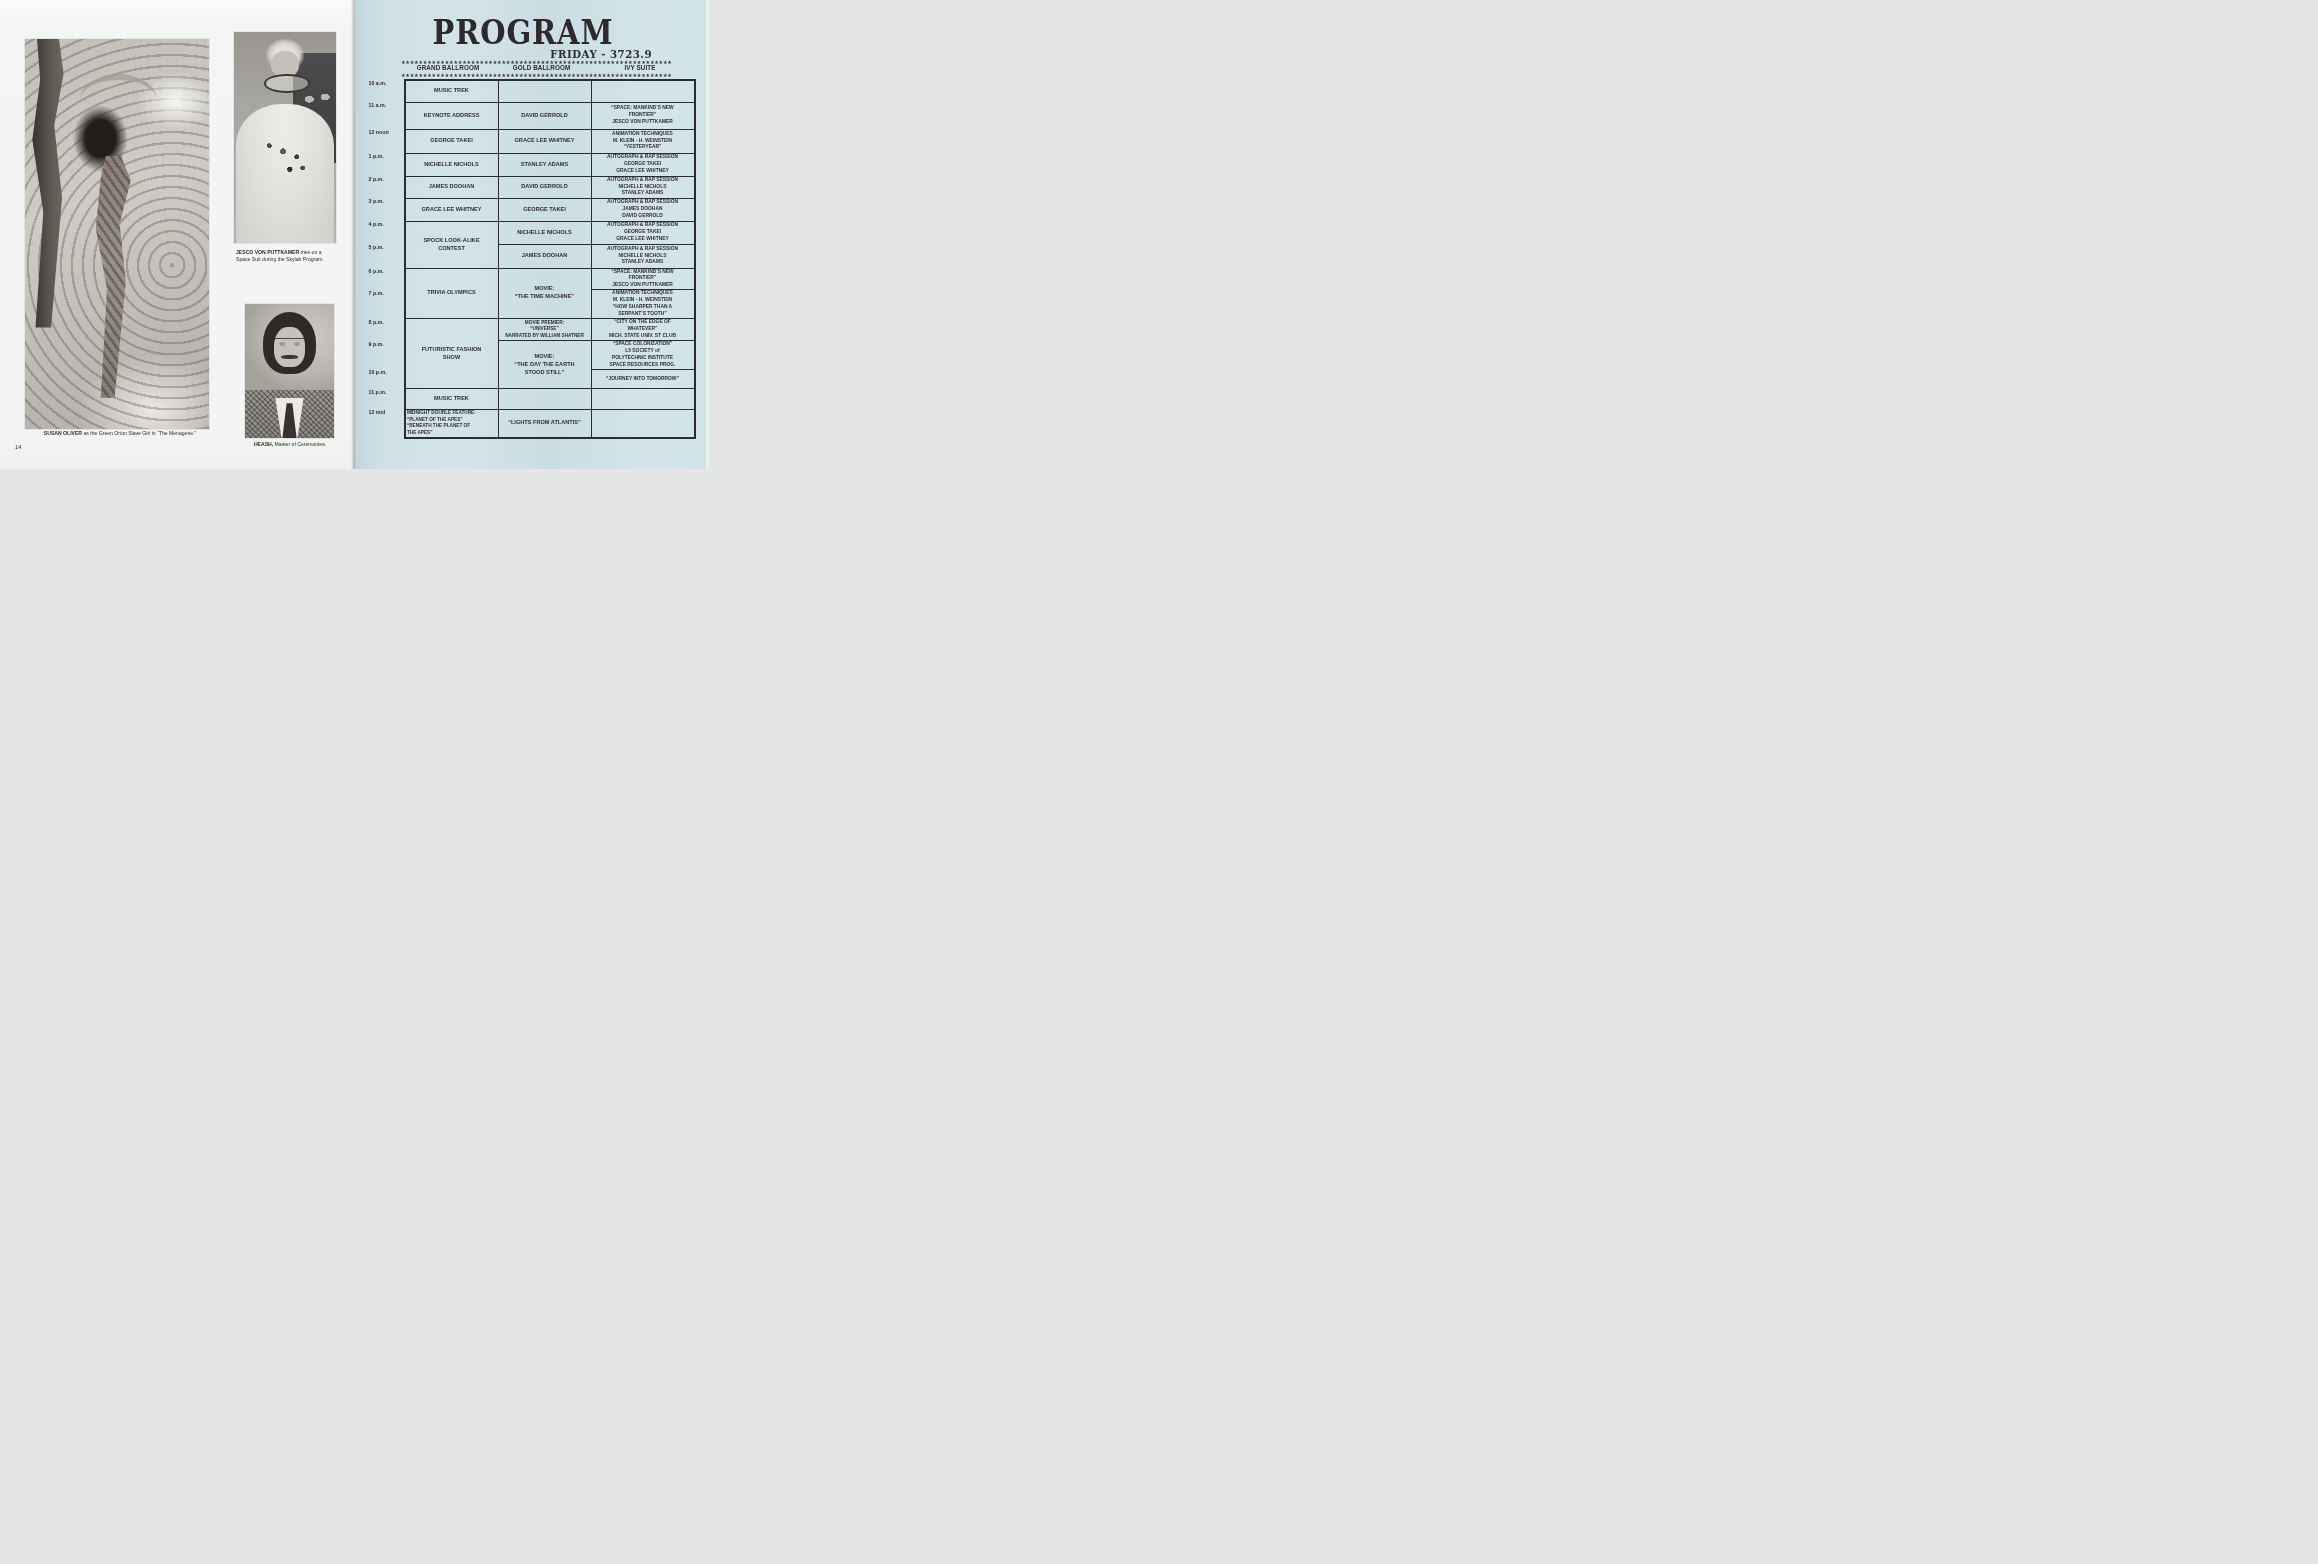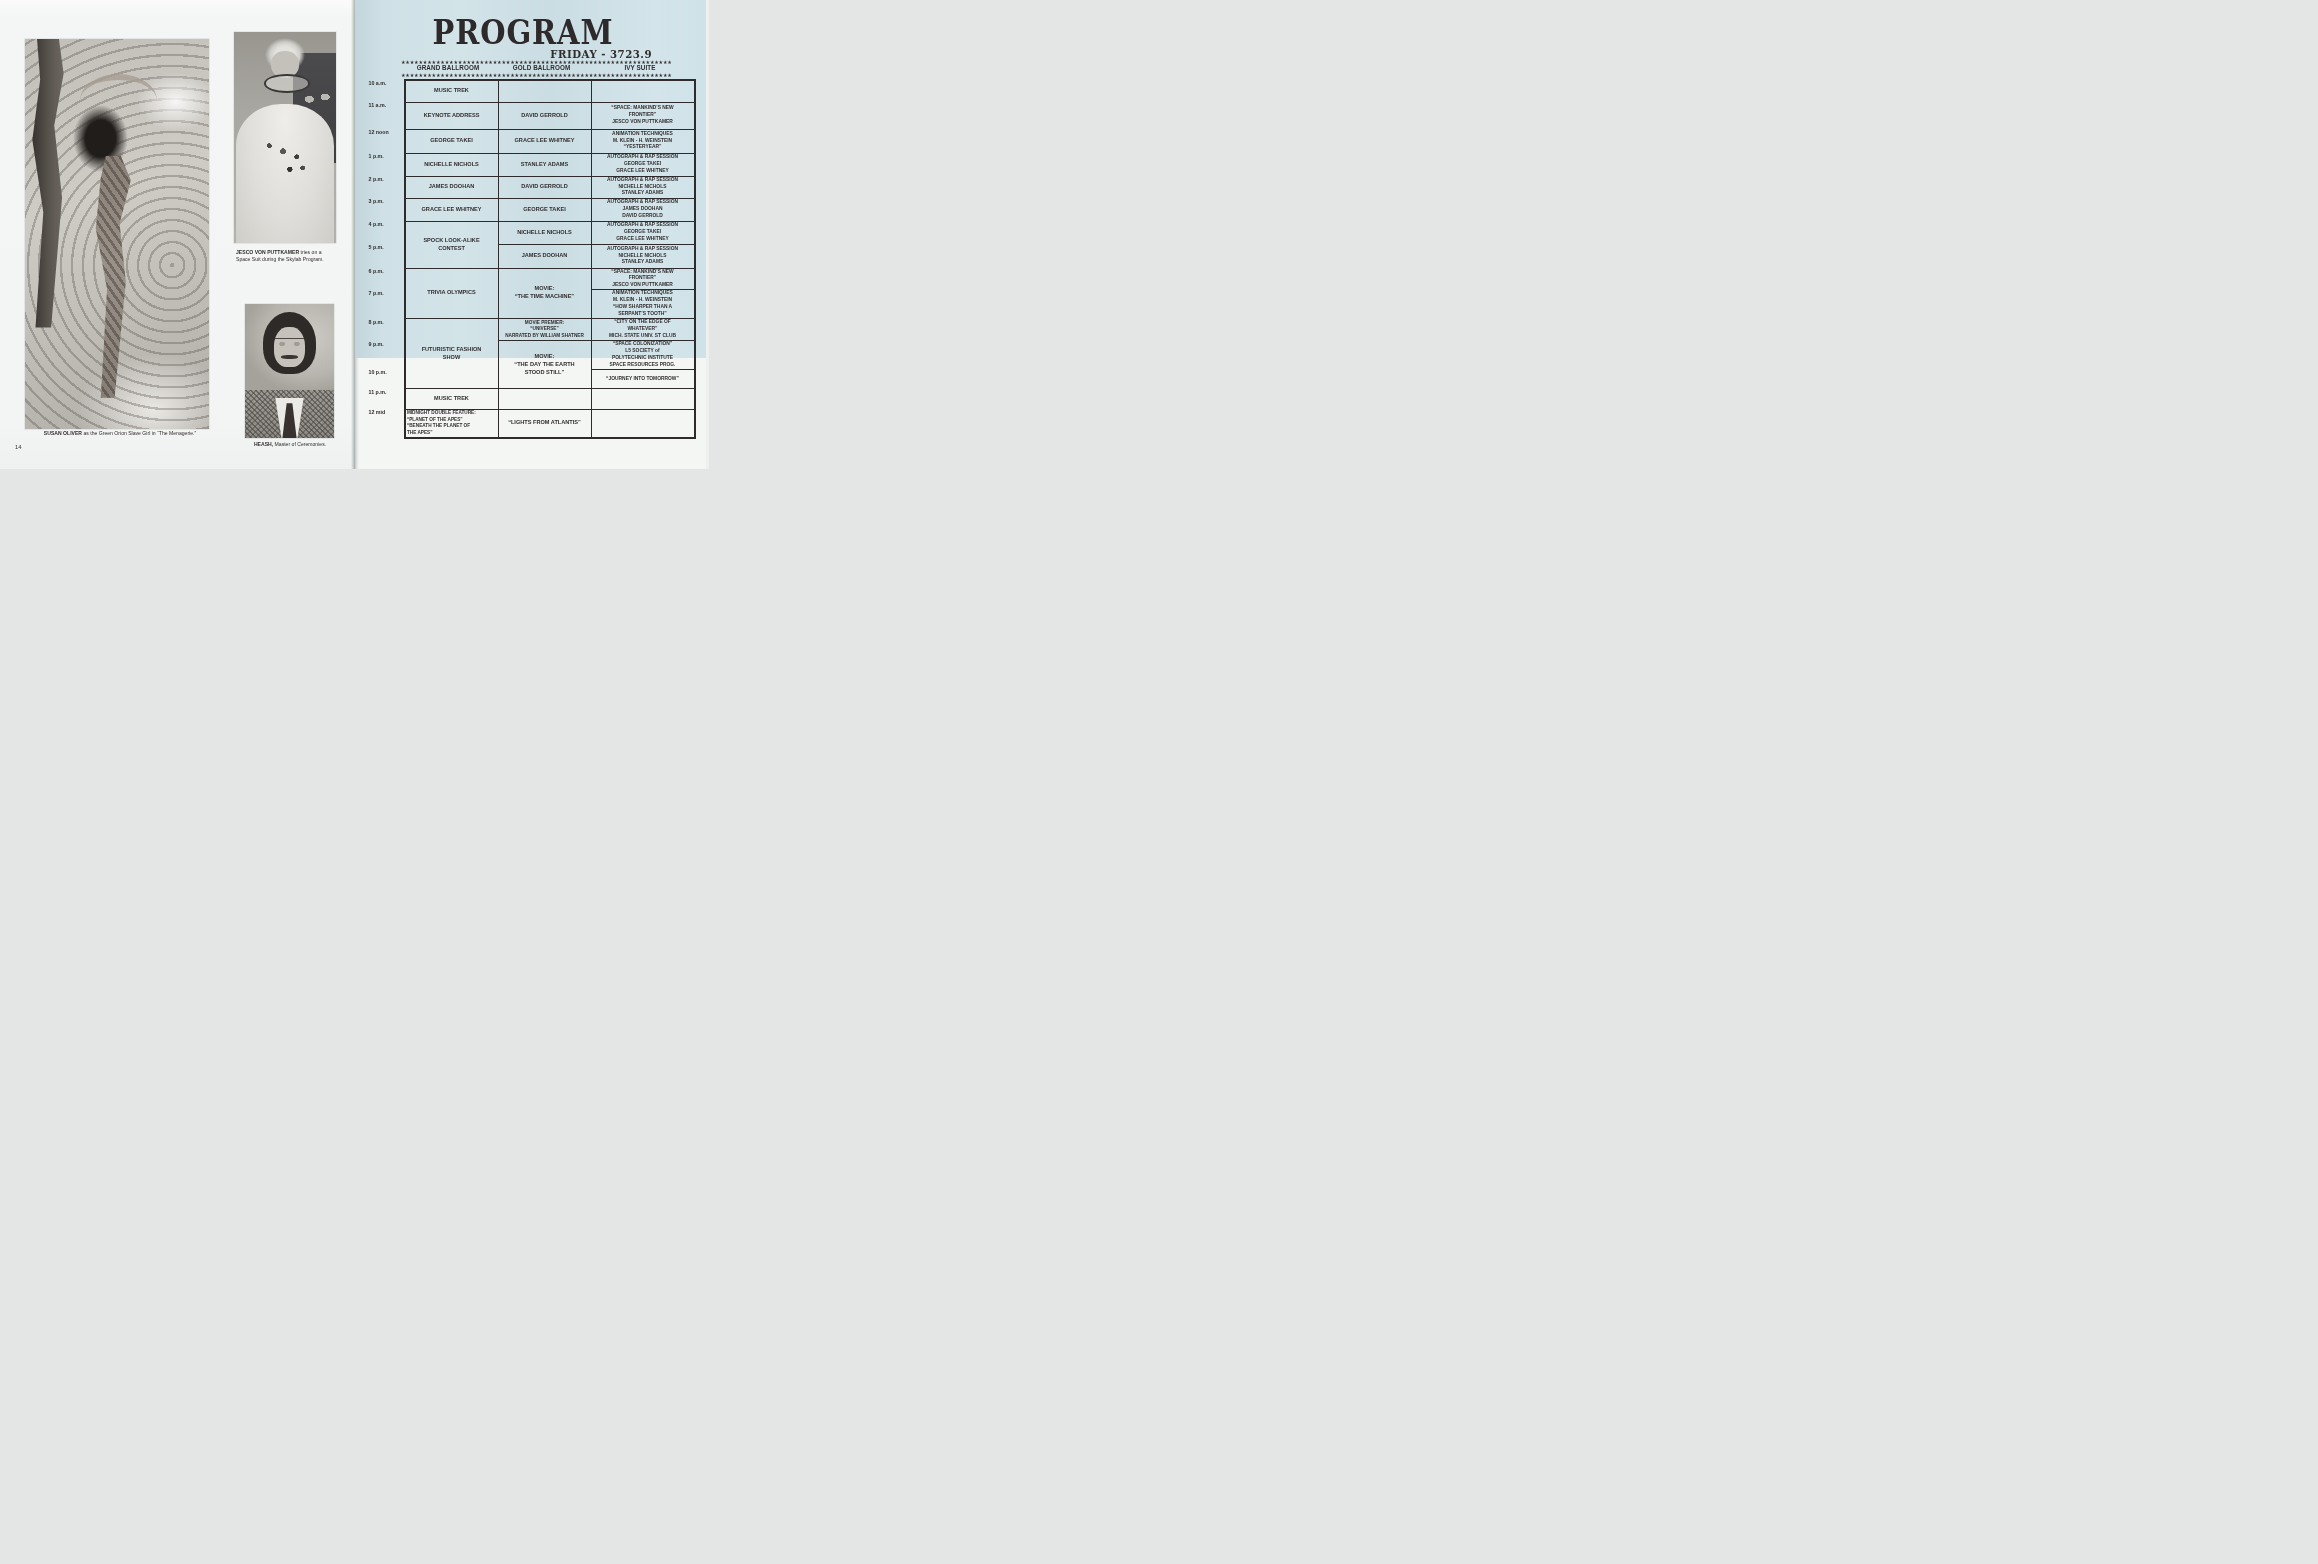--- a/index.html
+++ b/index.html
@@ -81,21 +81,21 @@
   #caption-1{left:28px;top:430px;width:184px;text-align:center;}
   #caption-2{left:236px;top:249px;width:96px;text-align:left;}
   #caption-3{left:232px;top:441px;width:116px;text-align:center;}
   #page-number{position:absolute;left:15px;top:444px;font-size:5.8px;color:#333;}
 
   
   #gutter{position:absolute;left:351px;top:0;width:8.3px;height:469px;
     background:linear-gradient(90deg,rgba(70,80,82,0),rgba(70,80,82,.38) 45%,rgba(40,50,52,.15) 60%,rgba(70,80,82,0));}
 
   
-  #right-page{position:absolute;left:356px;top:0;width:353px;height:358px;color:#2f2c2e;
+  #right-page{position:absolute;left:356px;top:0;width:353px;height:469px;color:#2f2c2e;
     background:linear-gradient(90deg,#c3d6db 0%,#cfe1e6 8%,#d3e4e9 30%,#cadde2 55%,#d3e5ea 85%,#cfe2e7 100%);}
   #right-edge{position:absolute;right:0;top:0;width:2.8px;height:469px;background:#eef0ef;}
   #program-title{position:absolute;left:42px;top:12px;width:250px;text-align:center;
     font-family:"DejaVu Serif",serif;font-weight:bold;font-size:29px;letter-spacing:0.9px;
     transform:scaleY(1.18);transform-origin:top center;color:#2e2a2c;}
   #program-date{position:absolute;right:57px;top:48px;
     font-family:"DejaVu Serif",serif;font-weight:bold;font-size:10.2px;letter-spacing:0.5px;color:#302c2e;}
   .star-row{position:absolute;left:45px;width:291px;height:6px;overflow:hidden;
     white-space:nowrap;font-size:5.1px;line-height:6px;letter-spacing:-0.2px;color:#383335;}
   #star-row-1{top:59px;}

